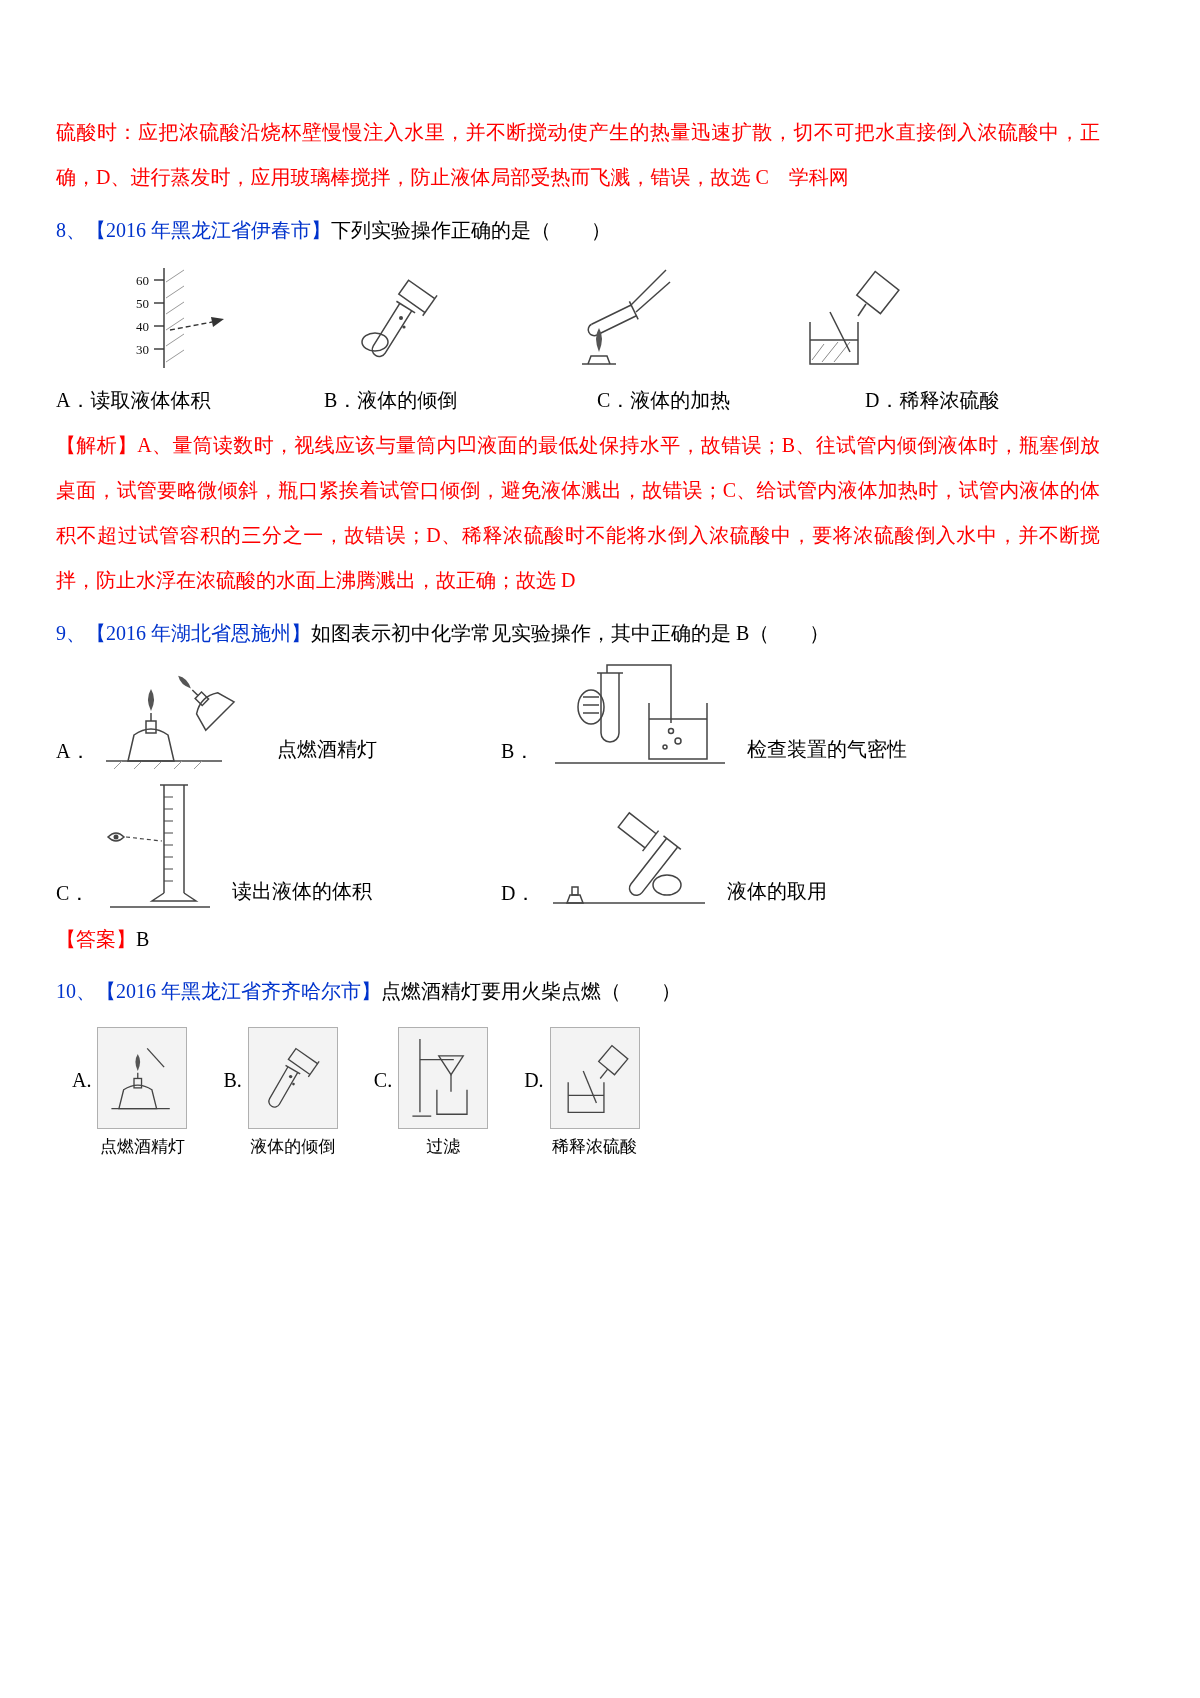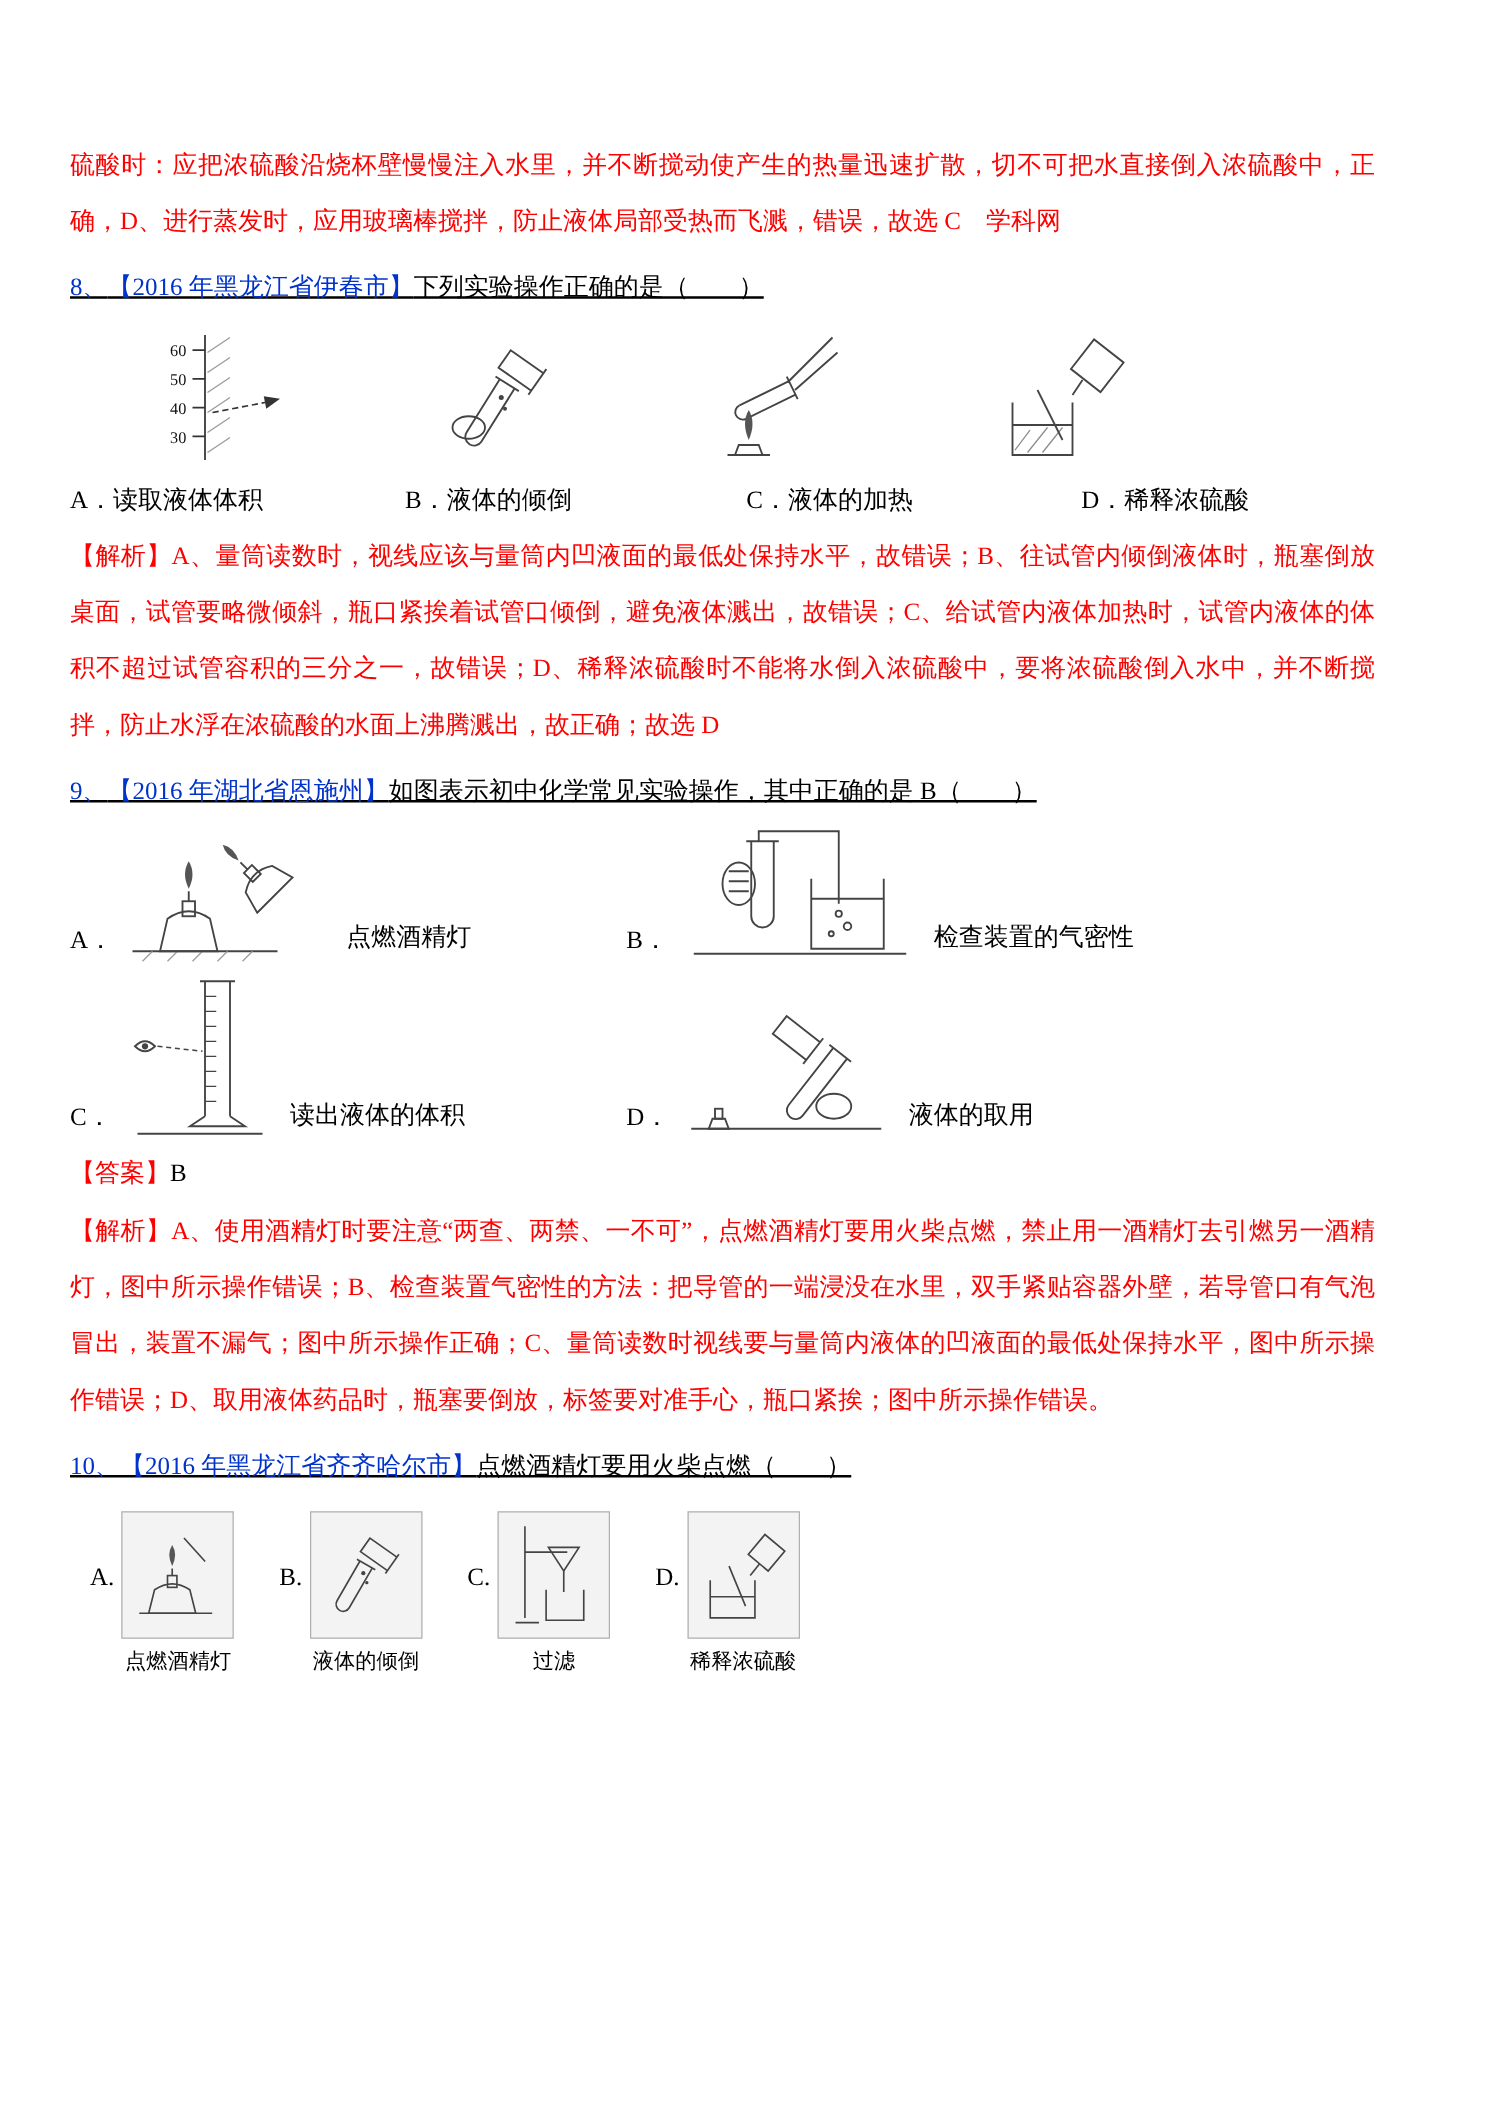--- a/index.html
+++ b/index.html
@@ -9,21 +9,21 @@
     min-height: 1698px;
     padding: 110px 100px 40px 56px;
     font-family: "Liberation Serif", "DejaVu Serif", serif;
     font-size: 20px;
     color: #000;
     background: #fff;
   }
   .para { margin: 0; line-height: 2.25; text-align: justify; }
   .red  { color: #fe0000; }
   .blue { color: #0033cc; }
-  .q-line { margin: 8px 0 0 0; line-height: 2.2; text-decoration: underline; }
+  .q-line { margin: 8px 0 0 0; line-height: 2.2; }
   .ans-line { margin: 4px 0 0 0; line-height: 2.2; }
   .analysis { margin: 2px 0 0 0; }
 
   .fig-row { display: flex; align-items: flex-end; margin: 8px 0 0 0; }
   .q8f-a { margin-left: 72px; }
   .q8f-b { margin-left: 118px; }
   .q8f-c { margin-left: 120px; }
   .q8f-d { margin-left: 118px; }
 
   .opt-row { display: flex; margin: 4px 0 0 0; line-height: 2.1; gap: 48px; }
@@ -246,21 +246,20 @@
             <line x1="80" y1="10" x2="106" y2="10"></line>
           </g>
         </g>
       </svg>
       <span class="q9-caption">液体的取用</span>
     </div>
   </div>
 
   <p class="ans-line"><span class="red">【答案】</span><span>B</span></p>
 
-  <p class="para red analysis"><span>【解析】</span><span>A、使用酒精灯时要注意“两查、两禁、一不可”，点燃酒精灯要用火柴点燃，禁止用一酒精灯去引燃另一酒精灯，图中所示操作错误；B、检查装置气密性的方法：把导管的一端浸没在水里，双手紧贴容器外壁，若导管口有气泡冒出，装置不漏气；图中所示操作正确；C、量筒读数时视线要与量筒内液体的凹液面的最低处保持水平，图中所示操作错误；D、取用液体药品时，瓶塞要倒放，标签要对准手心，瓶口紧挨；图中所示操作错误。</span></p>
 
   <p class="q-line"><span class="blue">10、</span><span class="blue">【2016 年黑龙江省齐齐哈尔市】</span><span>点燃酒精灯要用火柴点燃（　　）</span></p>
 
   <div class="q10-row">
     <div class="q10-item">
       <span class="q10-label">A.</span>
       <div class="q10-col">
         <div class="q10-imgbox">
           <svg width="80" height="92" viewBox="0 0 85 95">
             <g stroke="#444" stroke-width="1.4" fill="none">

